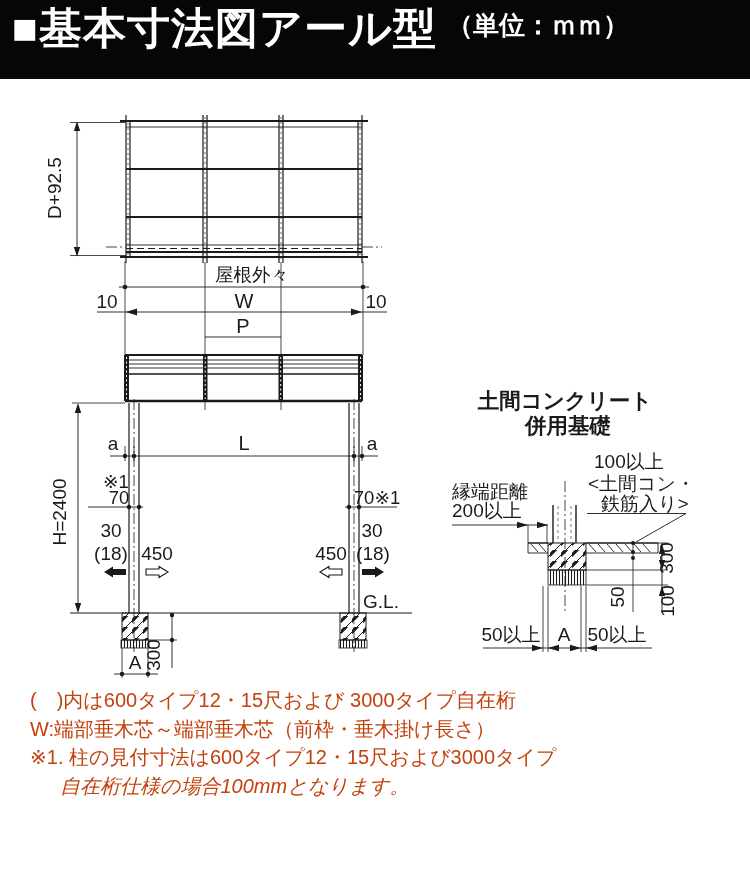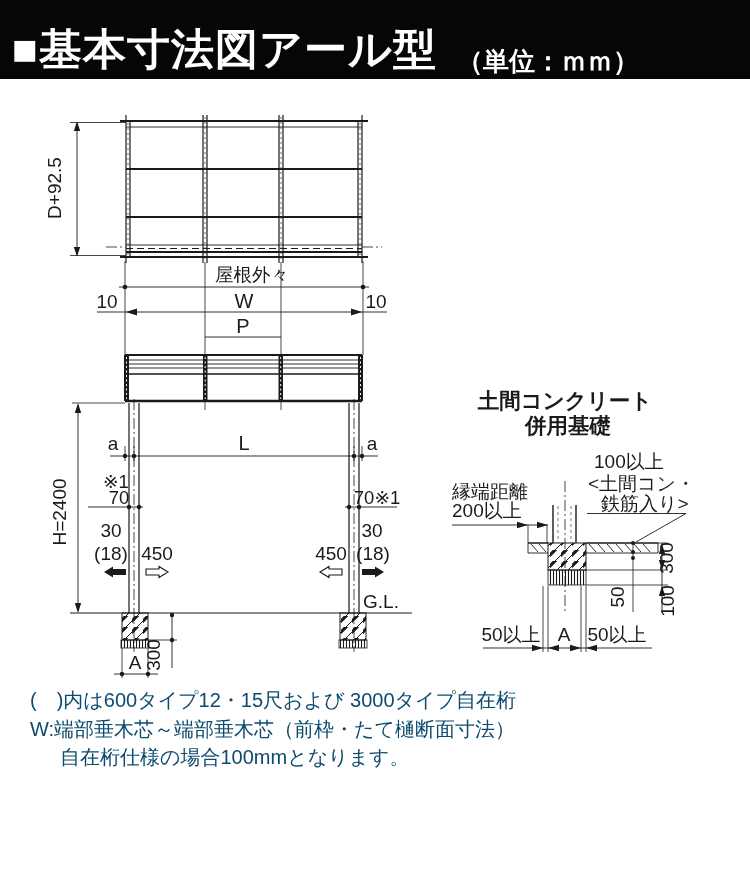--- a/index.html
+++ b/index.html
@@ -1,26 +1,26 @@
 <!DOCTYPE html>
 <html><head>
 <meta charset="utf-8">
 <style>
   html,body{margin:0;padding:0;background:#fff;}
   #page{position:relative;width:750px;height:895px;background:#ffffff;overflow:hidden;
         font-family:"Liberation Sans","DejaVu Sans",sans-serif;color:#1a1a1a;}
   #banner{position:absolute;left:0;top:0;width:750px;height:79px;background:#060606;
-          display:flex;align-items:flex-end;}
+          display:flex;align-items:flex-start;}
   #banner .t{color:#fff;font-weight:bold;font-size:43px;letter-spacing:1px;margin-left:12px;white-space:nowrap;}
-  #banner .u{color:#fff;font-weight:bold;font-size:26px;margin-left:20px;margin-top:8px;white-space:nowrap;}
+  #banner .u{color:#fff;font-weight:bold;font-size:26px;margin-left:10px;margin-top:8px;white-space:nowrap;}
   #diagram{position:absolute;left:0;top:79px;width:750px;height:616px;}
   svg text{fill:#1a1a1a;font-family:"Liberation Sans","DejaVu Sans",sans-serif;}
   #notes{position:absolute;left:30px;top:686px;width:710px;font-size:20px;line-height:28.5px;
-         color:#0c4a6e;white-space:nowrap;}
-  #notes .indent{padding-left:30px;}
+         color:#c2410c;white-space:nowrap;}
+  #notes .indent{padding-left:30px;font-style:italic;}
 </style>
 </head>
 <body>
 
 <div id="page">
 
   <div id="banner">
     <span class="t">■基本寸法図アール型</span>
     <span class="u">（単位：ｍｍ）</span>
   </div>
@@ -198,17 +198,18 @@
       <polygon points="581,648 570,644.7 570,651.3" fill="#1a1a1a"></polygon>
       <polygon points="586,648 597,644.7 597,651.3" fill="#1a1a1a"></polygon>
       <text x="511" y="641" text-anchor="middle" font-size="19">50以上</text>
       <text x="564" y="641" text-anchor="middle" font-size="19">A</text>
       <text x="617" y="641" text-anchor="middle" font-size="19">50以上</text>
     </g>
   </svg>
 
   <div id="notes">
     <div>(　)内は600タイプ12・15尺および 3000タイプ自在桁</div>
-    <div>W:端部垂木芯～端部垂木芯（前枠・たて樋断面寸法）</div>
+    <div>W:端部垂木芯～端部垂木芯（前枠・垂木掛け長さ）</div>
+    <div>※1. 柱の見付寸法は600タイプ12・15尺および3000タイプ</div>
     <div class="indent">自在桁仕様の場合100mmとなります。</div>
   </div>
 
 </div>
 
 </body></html>

